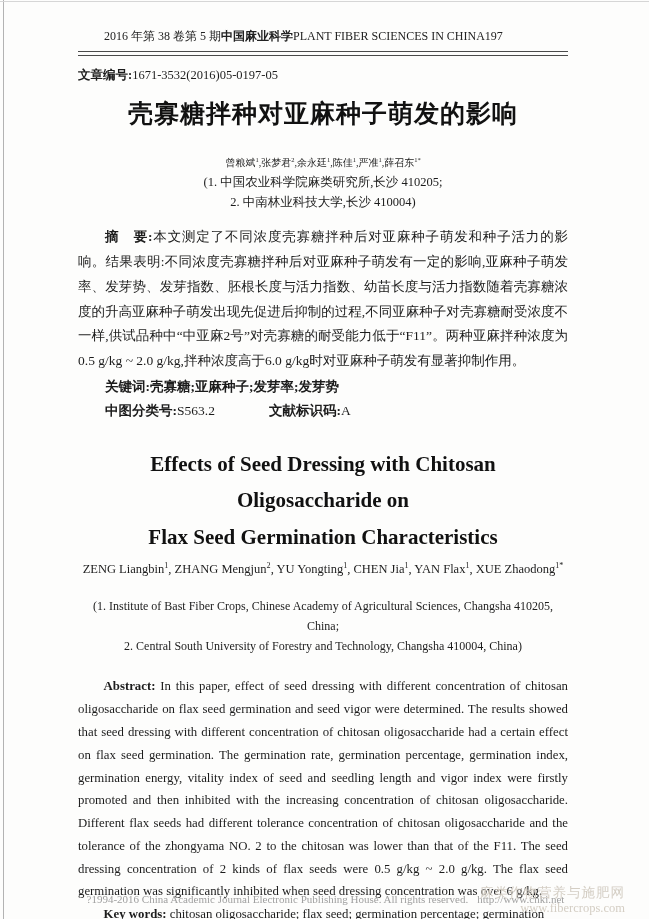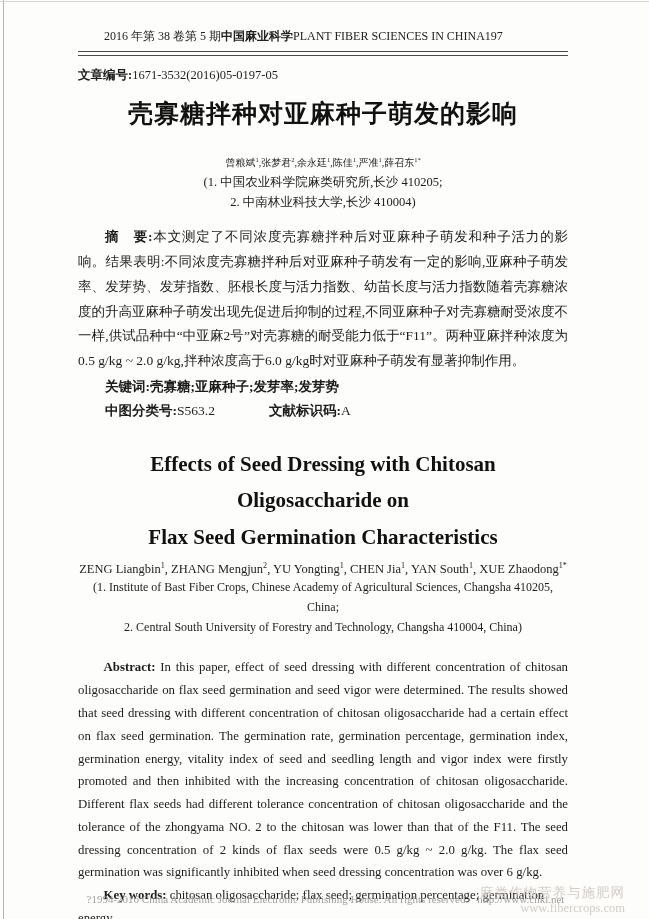--- a/index.html
+++ b/index.html
@@ -45,21 +45,21 @@
   .keywords-cn{margin-top:1px;font-size:13.5px;font-weight:bold;text-indent:2em;line-height:1.8;}
   .clc-line{font-size:13.5px;text-indent:2em;line-height:1.8;}
   .clc-line .lbl{font-weight:bold;}
   .clc-line .gap{display:inline-block;width:4em;}
 
   .title-en{
     margin-top:22px;text-align:center;
     font-size:21px;font-weight:bold;line-height:1.75;color:#111;
   }
   .authors-en{margin-top:5px;text-align:center;font-size:12.5px;}
-  .affil-en{margin-top:1px;text-align:center;font-size:12px;line-height:1.65;}
+  .affil-en{margin-top:20px;text-align:center;font-size:12px;line-height:1.65;}
 
   .abstract-en{
     margin-top:19px;font-size:12.8px;line-height:1.78;
     text-align:justify;text-indent:2em;
   }
   .abstract-en .lbl{font-weight:bold;}
   .keywords-en{font-size:12.8px;text-indent:2em;line-height:1.78;}
   .keywords-en .lbl{font-weight:bold;}
 
   .footer{
@@ -118,21 +118,21 @@
     <div class="clc-line">
       <span class="lbl">中图分类号:</span><span>S563.2</span><span class="gap"></span><span class="lbl">文献标识码:</span><span>A</span>
     </div>
 
     <div class="title-en">
       <div>Effects of Seed Dressing with Chitosan Oligosaccharide on</div>
       <div>Flax Seed Germination Characteristics</div>
     </div>
 
     <div class="authors-en">
-      <span><span>ZENG Liangbin</span><sup>1</sup><span>, </span></span><span><span>ZHANG Mengjun</span><sup>2</sup><span>, </span></span><span><span>YU Yongting</span><sup>1</sup><span>, </span></span><span><span>CHEN Jia</span><sup>1</sup><span>, </span></span><span><span>YAN South</span><sup>1</sup><span>, </span></span><span><span>XUE Zhaodong</span><sup>1*</sup><span></span></span>
+      <span><span>ZENG Liangbin</span><sup>1</sup><span>, </span></span><span><span>ZHANG Mengjun</span><sup>2</sup><span>, </span></span><span><span>YU Yongting</span><sup>1</sup><span>, </span></span><span><span>CHEN Jia</span><sup>1</sup><span>, </span></span><span><span>YAN Flax</span><sup>1</sup><span>, </span></span><span><span>XUE Zhaodong</span><sup>1*</sup><span></span></span>
     </div>
 
     <div class="affil-en">
       <div>(1. Institute of Bast Fiber Crops, Chinese Academy of Agricultural Sciences, Changsha 410205, China;</div>
       <div>2. Central South University of Forestry and Technology, Changsha 410004, China)</div>
     </div>
 
     <div class="abstract-en">
       <span class="lbl">Abstract:</span><span> In this paper, effect of seed dressing with different concentration of chitosan oligosaccharide on flax seed germination and seed vigor were determined. The results showed that seed dressing with different concentration of chitosan oligosaccharide had a certain effect on flax seed germination. The germination rate, germination percentage, germination index, germination energy, vitality index of seed and seedling length and vigor index were firstly promoted and then inhibited with the increasing concentration of chitosan oligosaccharide. Different flax seeds had different tolerance concentration of chitosan oligosaccharide and the tolerance of the zhongyama NO. 2 to the chitosan was lower than that of the F11. The seed dressing concentration of 2 kinds of flax seeds were 0.5 g/kg ~ 2.0 g/kg. The flax seed germination was significantly inhibited when seed dressing concentration was over 6 g/kg.</span>
     </div>

